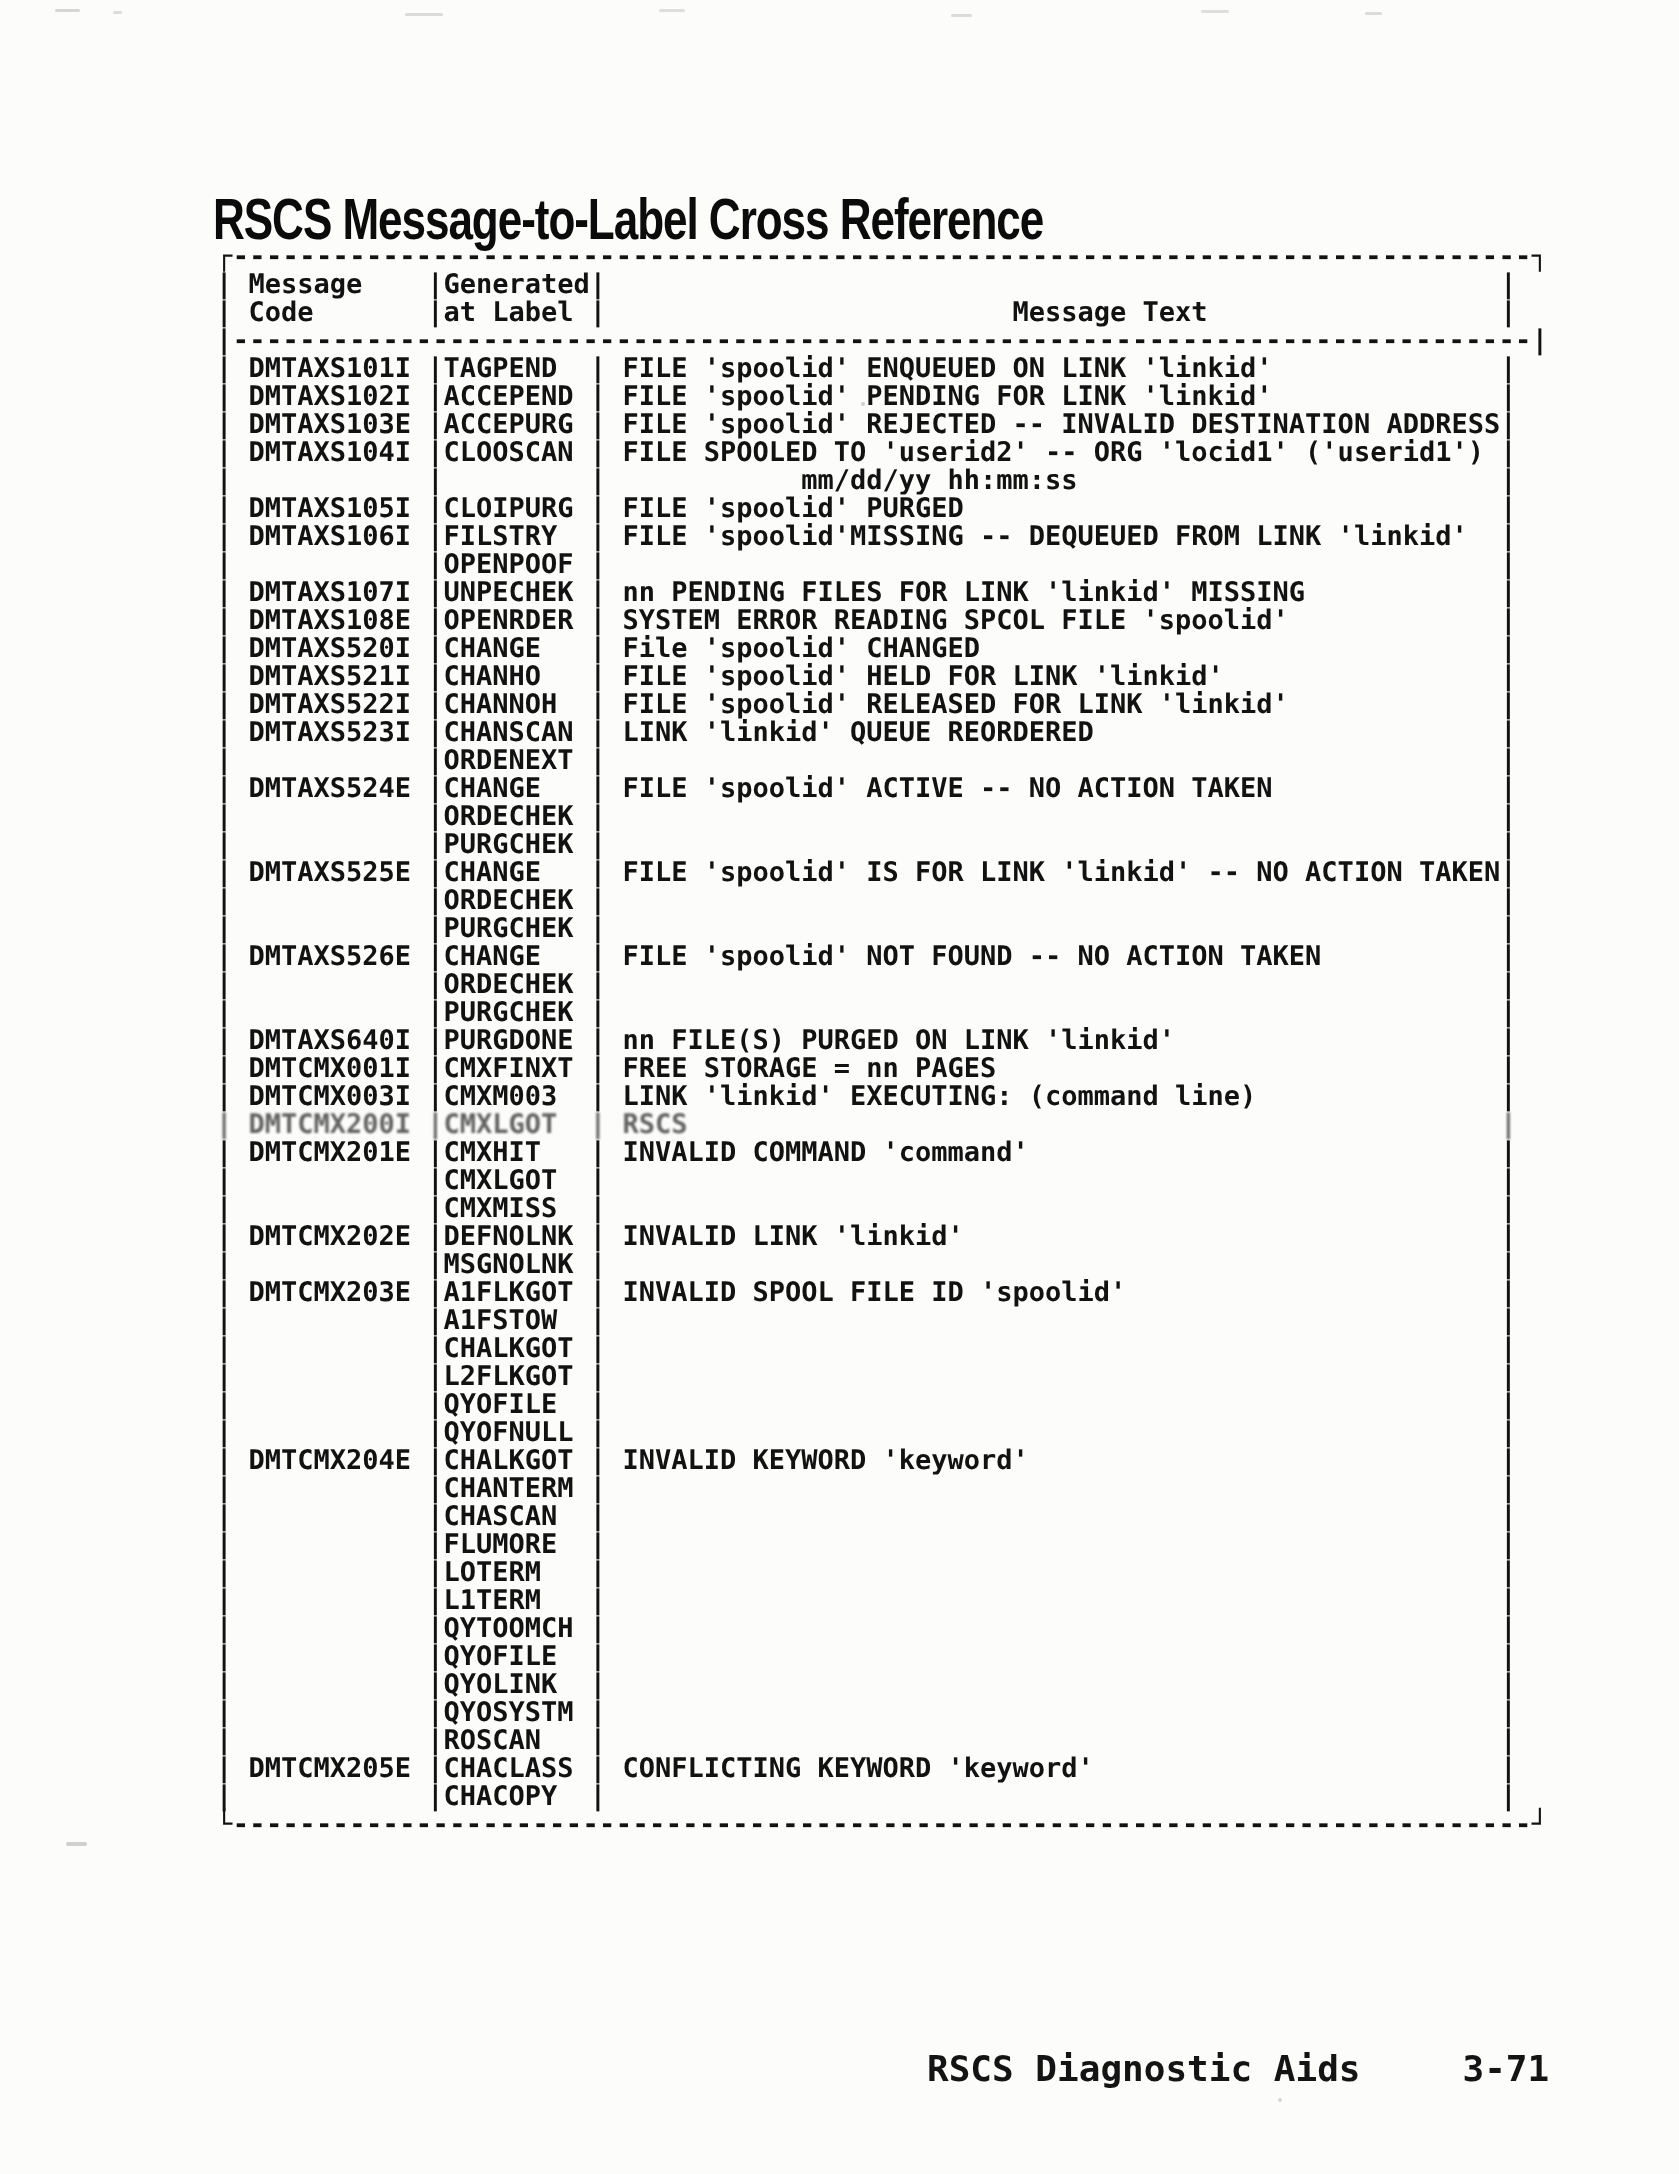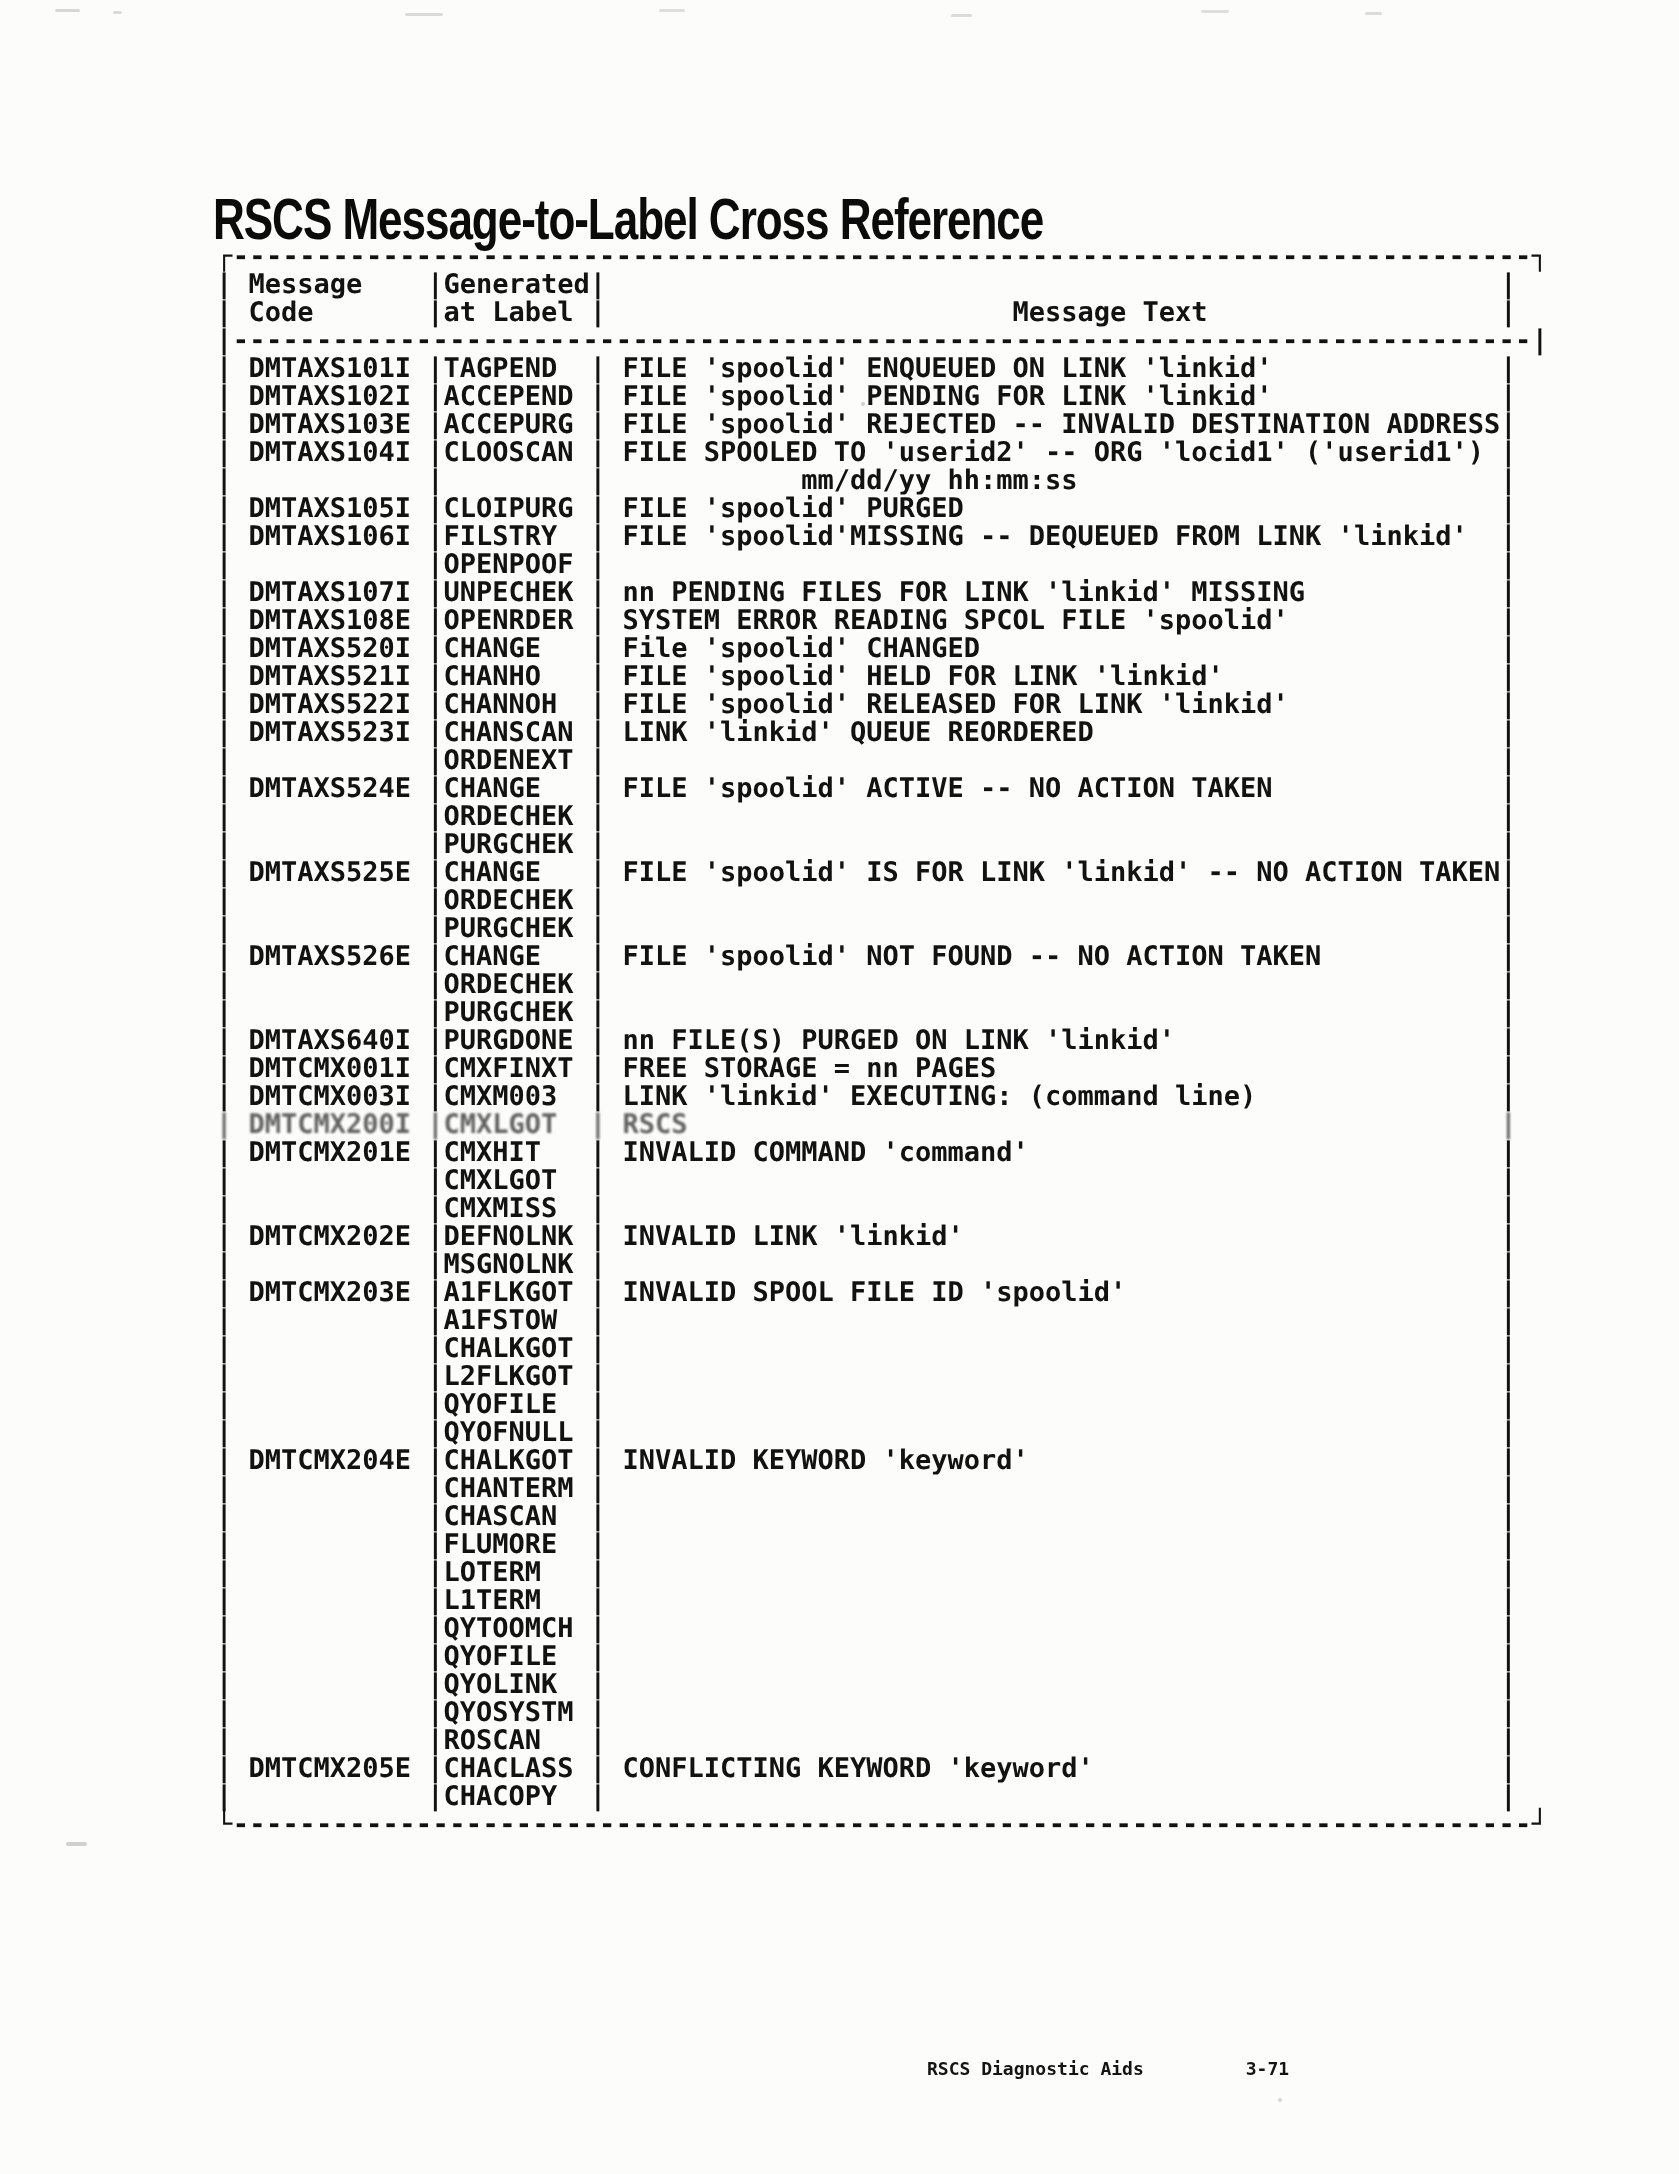--- a/index.html
+++ b/index.html
@@ -33,21 +33,21 @@
   .ln{white-space:pre;height:28px;}
   .border-ln{letter-spacing:0.4px;}
   .faded{
     color:#414141;
     filter:blur(1px);
     opacity:.82;
   }
   .page-footer{
     position:absolute;left:927px;top:2053px;
     font-family:"DejaVu Sans Mono","Liberation Mono",monospace;
-    font-weight:bold;font-size:18px;line-height:32px;
+    font-weight:bold;font-size:36px;line-height:32px;
     color:#141414;white-space:pre;
   }
   .footer-gap{display:inline-block;width:102px;}
   .speck{position:absolute;background:#8f8f8f;border-radius:50%;}
 </style>
 </head>
 <body>
 
 <h1 class="page-title">RSCS Message-to-Label Cross Reference</h1>
 

